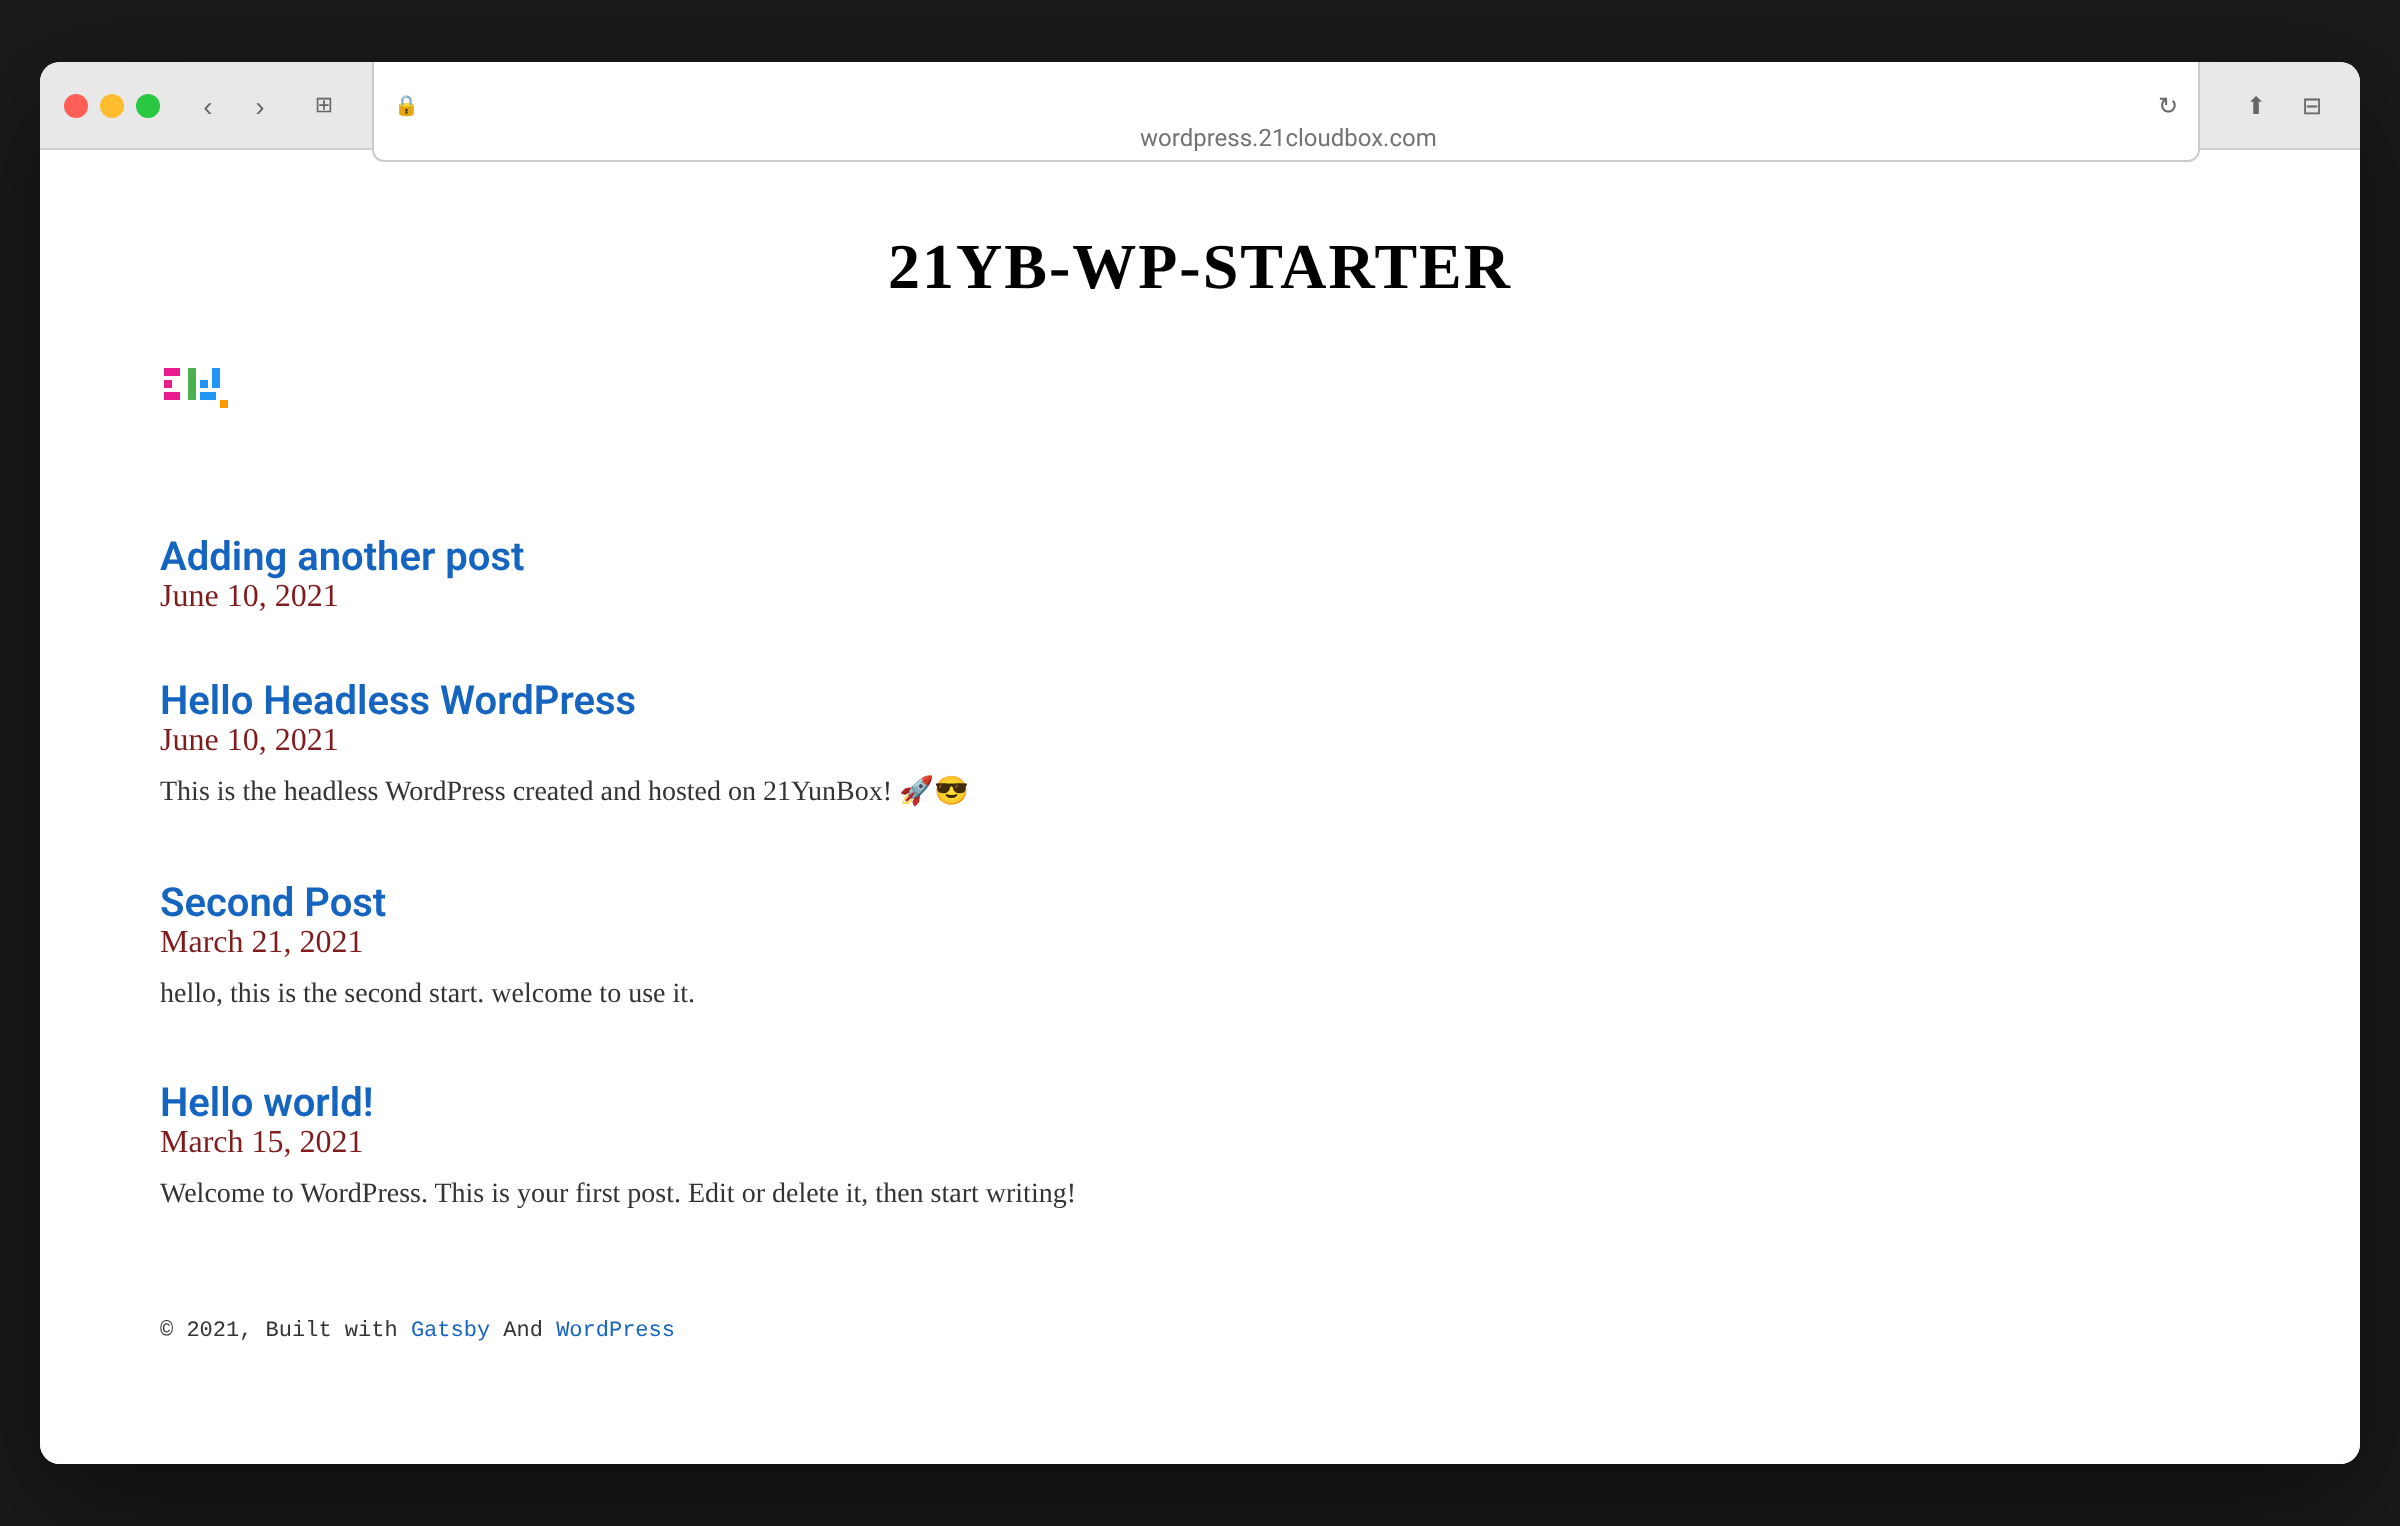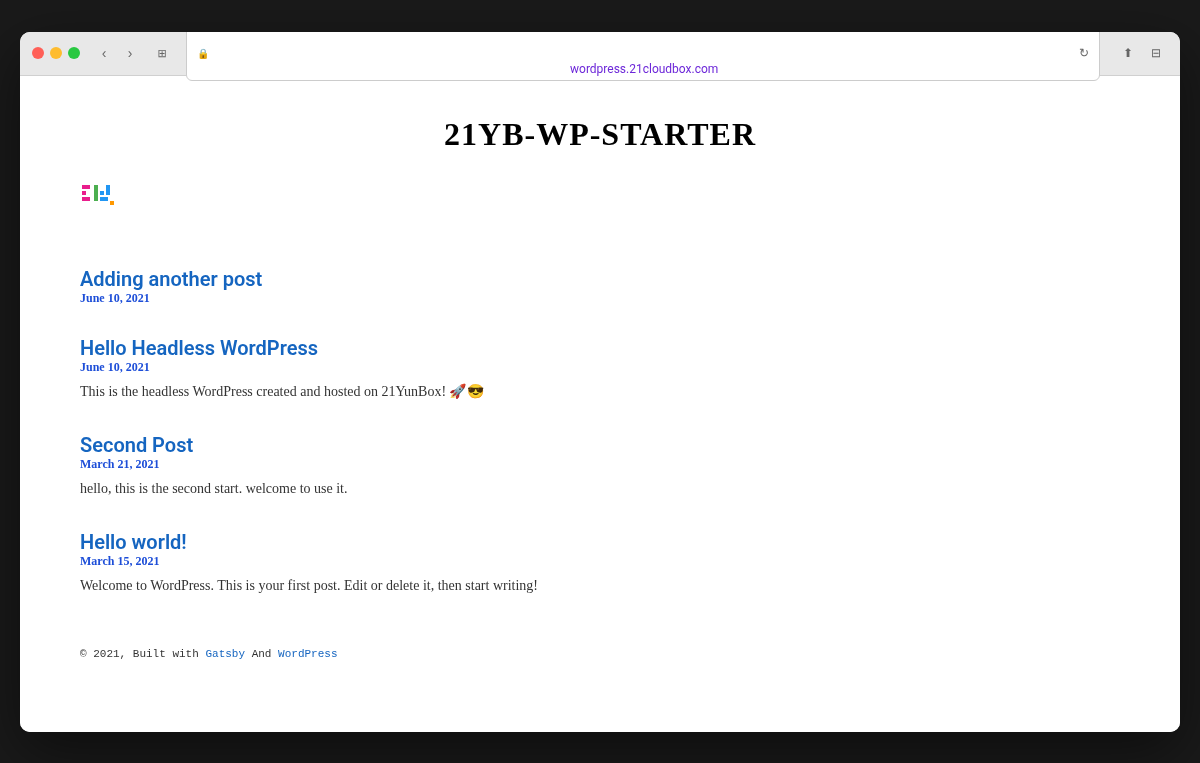--- a/index.html
+++ b/index.html
@@ -92,21 +92,21 @@
       border: 1px solid #ccc;
     }
 
     .lock-icon {
       color: #666;
       font-size: 10px;
     }
 
     .address-text {
       font-size: 12px;
-      color: #6d28d9;
+      color: #737373;
       flex: 1;
       text-align: center;
       margin-top: 32px;
     }
 
     .reload-btn {
       background: transparent;
       border: none;
       cursor: pointer;
       color: #666;
@@ -169,25 +169,24 @@
     .post-title {
       font-size: 20px;
       font-weight: 600;
       color: #1565c0;
       margin-bottom: 4px;
       text-decoration: none;
       cursor: pointer;
     }
 
     .post-date {
-      font-size: 12px;
-      color: #1d4ed8;
+      font-size: 16px;
+      color: #7f1d1d;
       font-family: Georgia, serif;
       margin-bottom: 6px;
-      font-weight: bold;
     }
 
     .post-excerpt {
       font-size: 14px;
       color: #333333;
       line-height: 1.6;
       font-family: Georgia, serif;
     }
 
     .footer {

